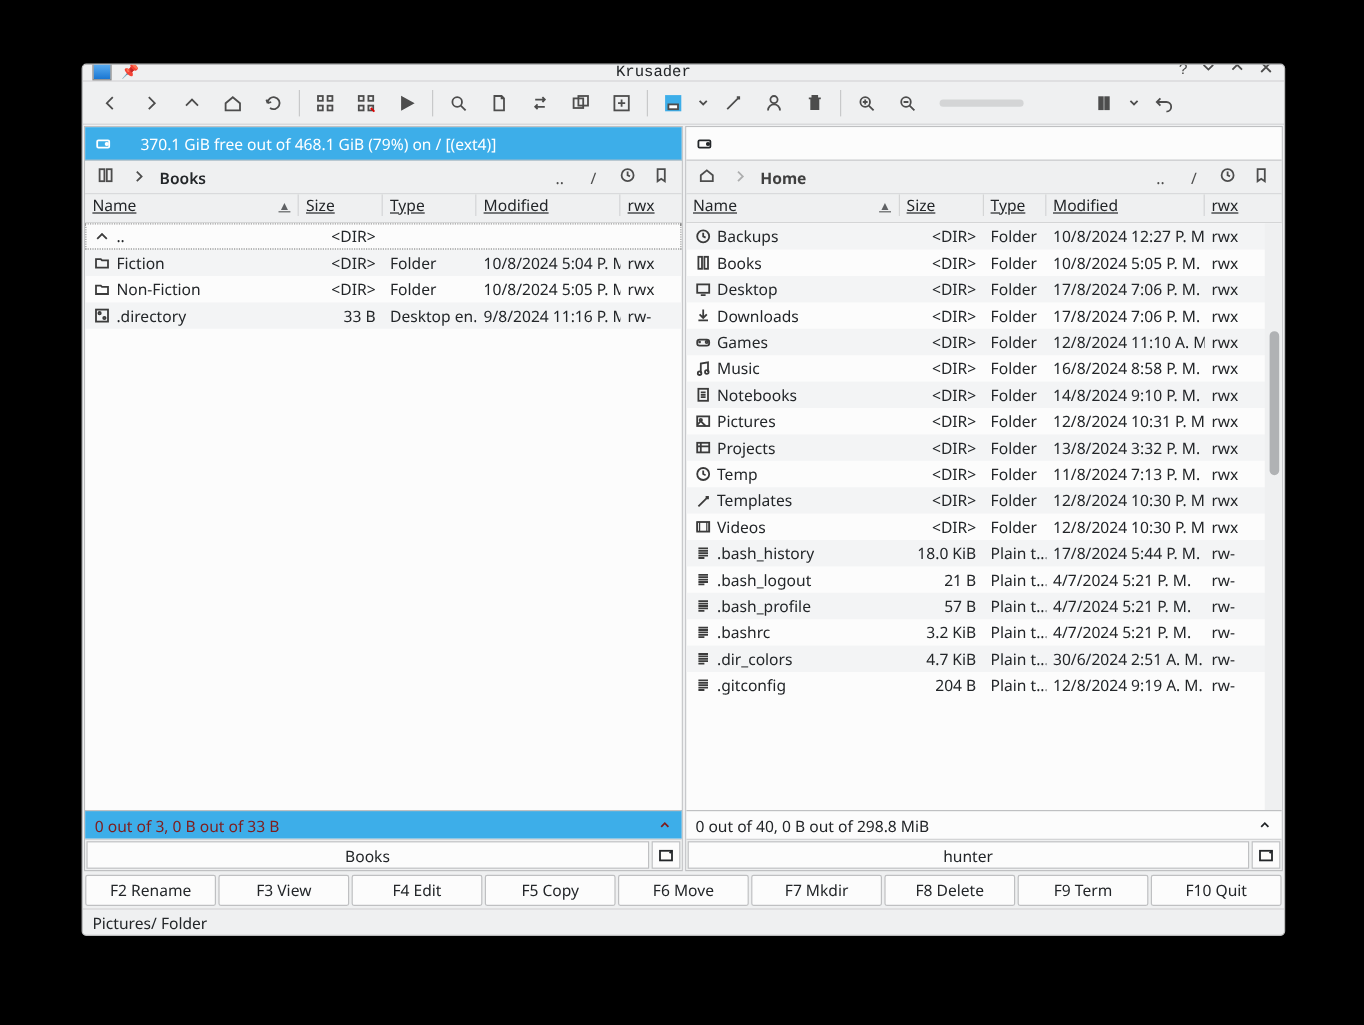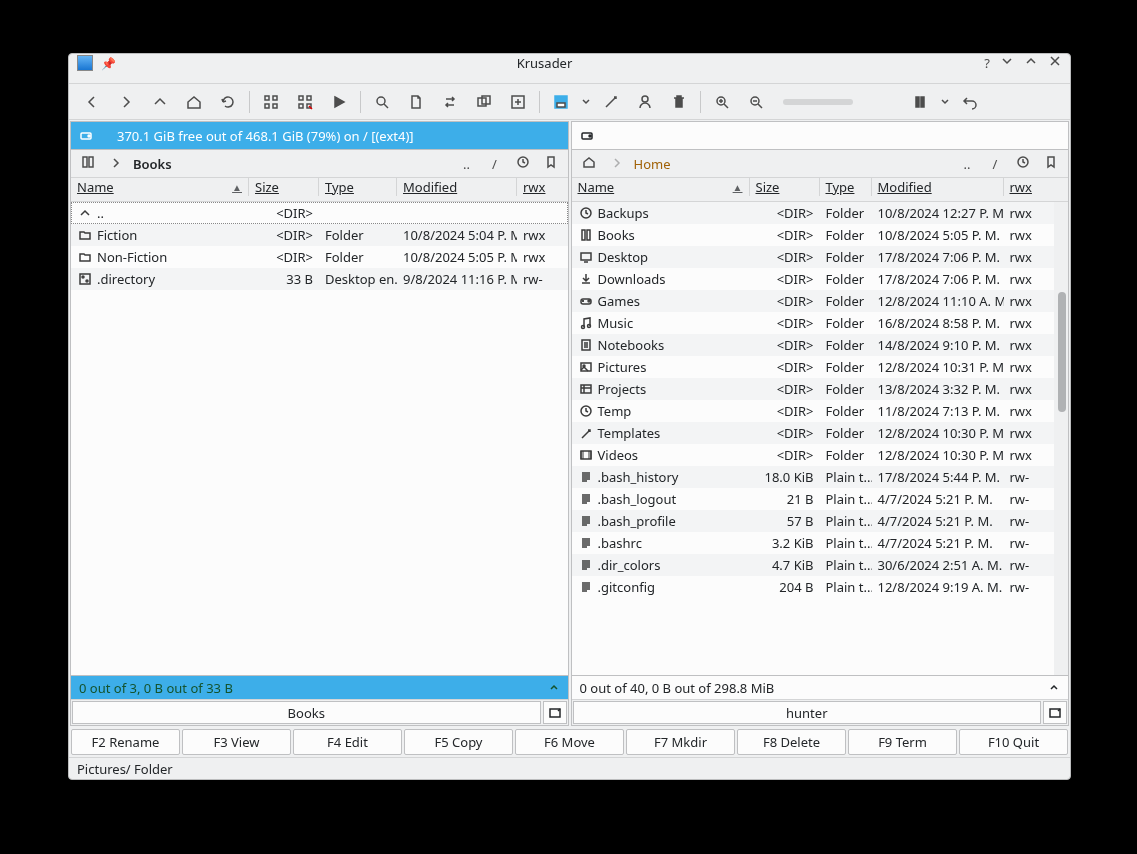--- a/index.html
+++ b/index.html
@@ -20,25 +20,26 @@
     width: 1003px;
     height: 727px;
     background: #eff0f1;
     border: 1px solid #bcbdbe;
     border-radius: 4px;
     display: flex;
     flex-direction: column;
     overflow: hidden;
   }
   .titlebar {
-    height: 30px;
-    display: flex;
-    align-items: flex-start;
+    height: 14px;
+    display: flex;
+    align-items: flex-end;
     padding: 0 8px;
     border-bottom: 1px solid #d4d5d6;
+    font-family: Liberation Mono, monospace;
   }
   .titlebar .left-icons { display: flex; gap: 8px; align-items: center; width: 60px; }
   .titlebar .title { flex: 1; text-align: center; font-size: 13px; }
   .titlebar .right-icons { display: flex; gap: 10px; align-items: center; width: 110px; justify-content: flex-end; color: #4d4d4d; }
   .titlebar .right-icons span { cursor: default; }
   .app-icon {
     width: 16px; height: 16px; background: linear-gradient(#64b5f6,#1976d2);
     border: 1px solid #888;
   }
   .pin-icon::before { content: "📌"; font-size: 12px; }
@@ -155,21 +156,21 @@
   .right .col-rwx  { flex: 0 0 38px; }
   .ficon { width: 16px; height: 16px; display: inline-flex; align-items: center; justify-content: center; font-size: 13px; color: #3b3b3b; flex-shrink: 0;}
   .statusbar {
     height: 24px;
     display: flex;
     align-items: center;
     padding: 0 8px;
     font-size: 13px;
     border-top: 1px solid #bfc0c2;
   }
-  .statusbar.active { background: #3daee9; color: #14532d; }
+  .statusbar.active { background: #3daee9; color: #7f1d1d; }
   .statusbar.inactive { background: #fcfcfc; }
   .statusbar .caret { margin-left: auto; }
   .tabrow {
     height: 26px;
     display: flex;
     align-items: stretch;
     border-top: 1px solid #d4d5d6;
     background: #eff0f1;
   }
   .tabrow .tab {
@@ -541,21 +542,21 @@
         <span class="pbtn">
           <svg width="14" height="14" viewBox="0 0 14 14">
               <path d="M2 7l5-4 5 4v5H2z"></path>
             </svg>
         </span>
         <span class="pbtn" style="opacity:.4">
           <svg width="12" height="12" viewBox="0 0 12 12">
               <path d="M4 2l4 4-4 4"></path>
             </svg>
         </span>
-        <span class="crumb" style="color:#a16207;font-weight:400">Home</span>
+        <span class="crumb" style="color:#404040;font-weight:700">Home</span>
         <span class="spacer"></span>
         <span class="pbtn">..</span>
         <span class="pbtn">/</span>
         <span class="pbtn">
           <svg width="14" height="14" viewBox="0 0 14 14">
               <circle cx="7" cy="7" r="5"></circle>
               <path d="M7 4v3l2 1"></path>
             </svg>
         </span>
         <span class="pbtn">

